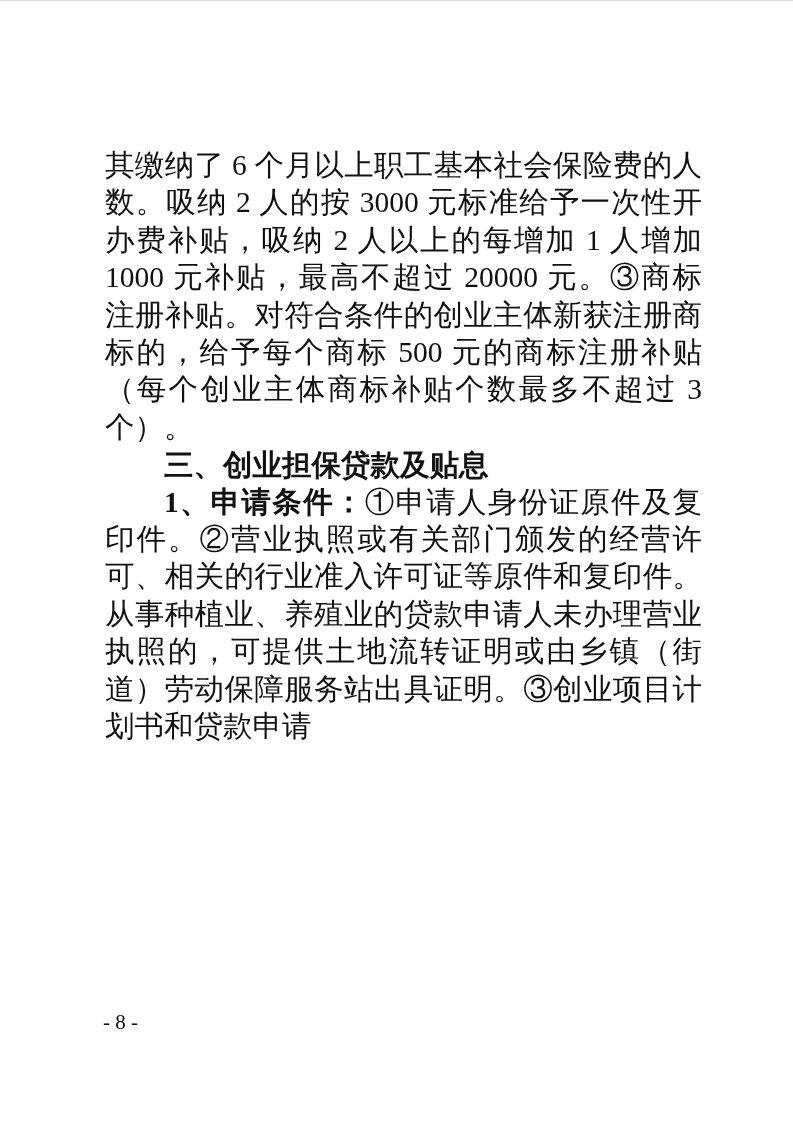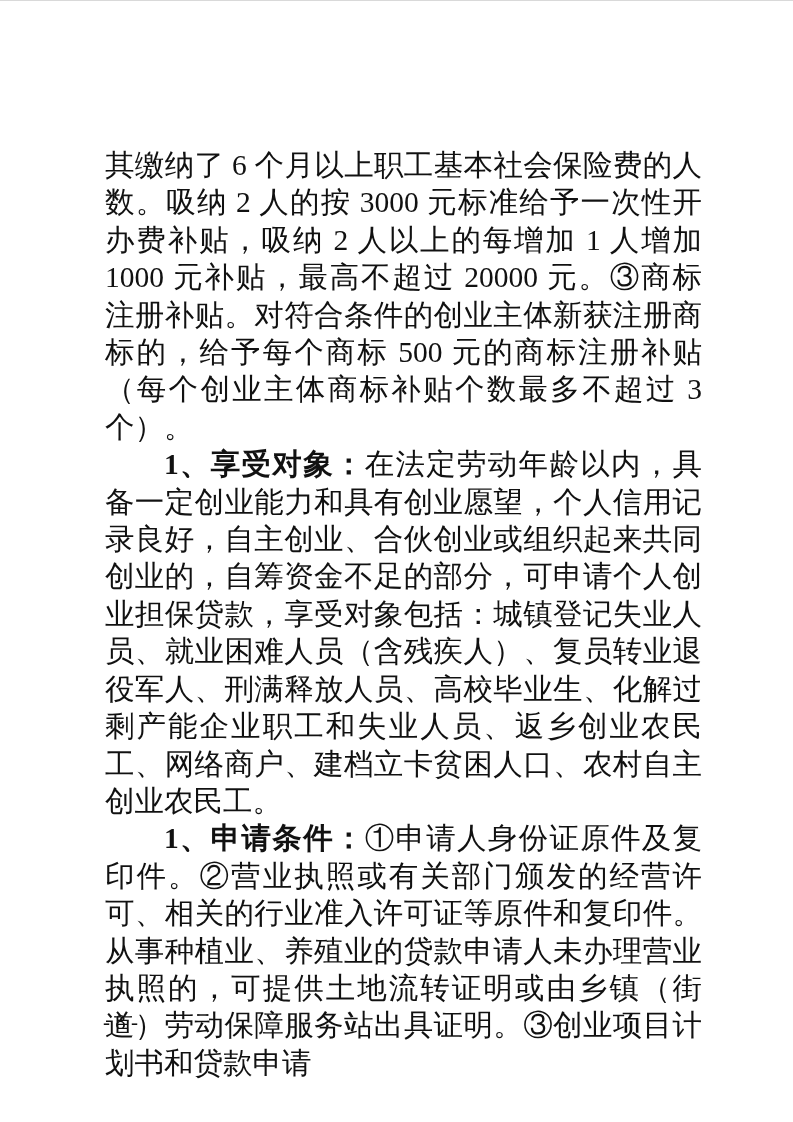--- a/index.html
+++ b/index.html
@@ -61,21 +61,21 @@
 </style>
 </head>
 <body>
 
 <div class="page">
   <div class="content">
 
     <p>其缴纳了 6 个月以上职工基本社会保险费的人数。吸纳 2 人的按 3000 元标准给予一次性开办费补贴，吸纳 2 人以上的每增加 1 人增加 1000 元补贴，最高不超过 20000 元。③商标注册补贴。对符合条件的创业主体新获注册商标的，给予每个商标 500 元的商标注册补贴（每个创业主体商标补贴个数最多不超过 3 个）。</p>
 
 
+    <p class="indent heading">三、创业担保贷款及贴息</p>
 
-    <p class="indent"><b>1、享受对象：</b><span>在法定劳动年龄以内，具备一定创业能力和具有创业愿望，个人信用记录良好，自主创业、合伙创业或组织起来共同创业的，自筹资金不足的部分，可申请个人创业担保贷款，享受对象包括：城镇登记失业人员、就业困难人员（含残疾人）、复员转业退役军人、刑满释放人员、高校毕业生、化解过剩产能企业职工和失业人员、返乡创业农民工、网络商户、建档立卡贫困人口、农村自主创业农民工。</span></p>
 
     <p class="indent"><b>1、申请条件：</b><span>①申请人身份证原件及复印件。②营业执照或有关部门颁发的经营许可、相关的行业准入许可证等原件和复印件。从事种植业、养殖业的贷款申请人未办理营业执照的，可提供土地流转证明或由乡镇（街道）劳动保障服务站出具证明。③创业项目计划书和贷款申请</span></p>
 
   </div>
 
   <div class="page-number">- 8 -</div>
 </div>
 
 </body></html>

